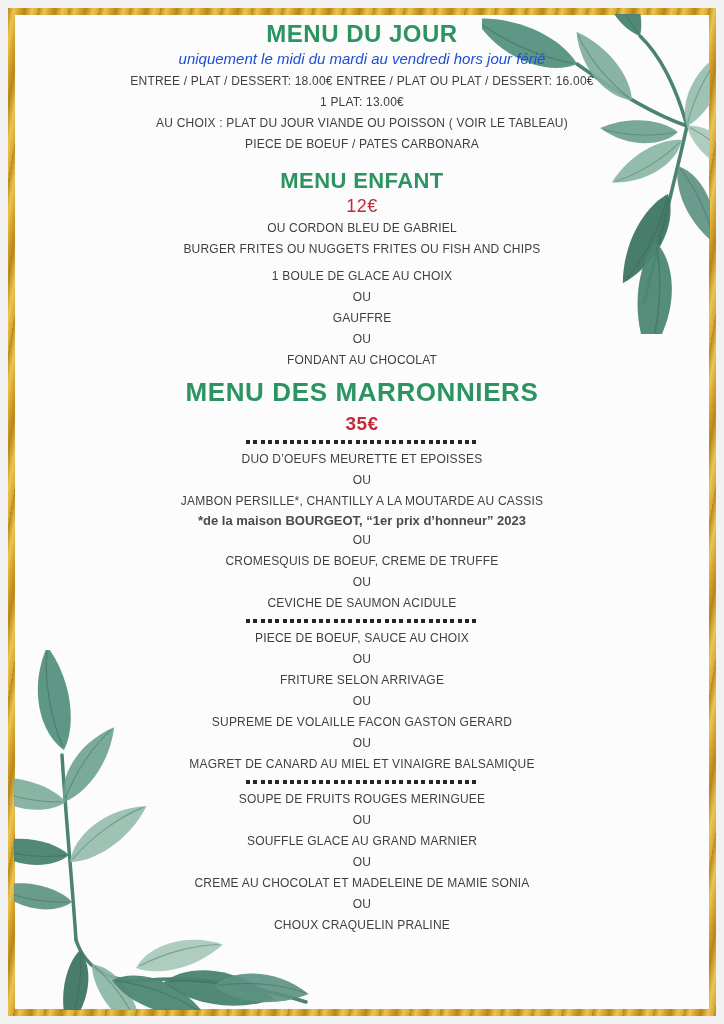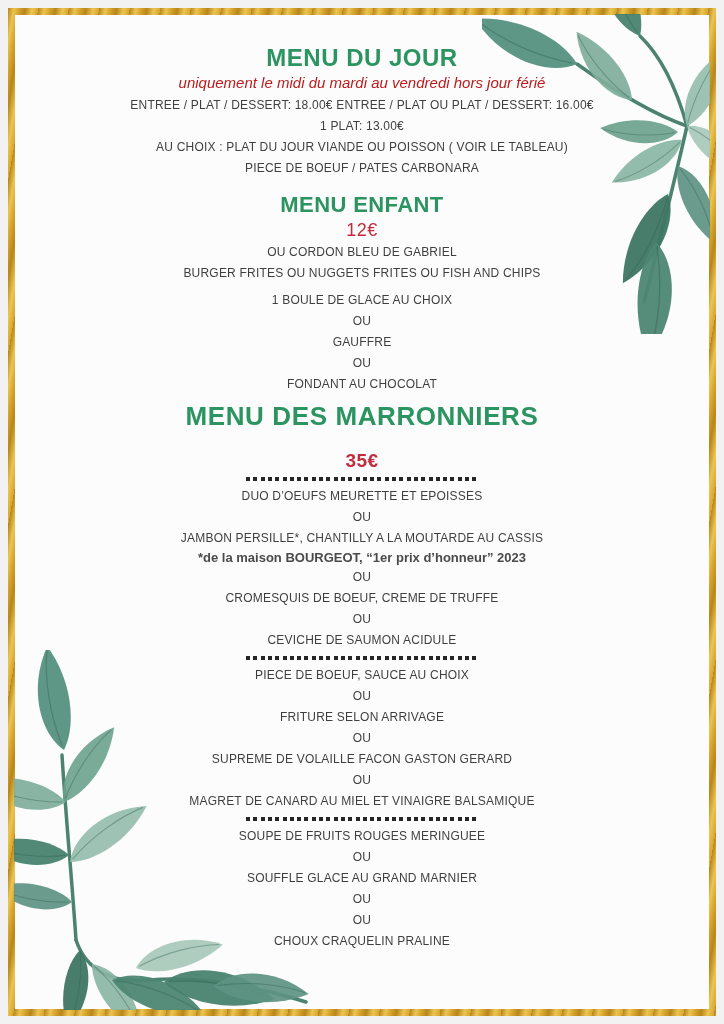--- a/index.html
+++ b/index.html
@@ -22,29 +22,29 @@
       var(--gold-d) 17px, var(--gold-l) 24px, var(--gold-m) 30px) 7;
     background:#fcfcfc;background-clip:padding-box;
     z-index:0;
   }
   .leaves{position:absolute;z-index:1;pointer-events:none;}
   .leaves.tr{top:14px;right:14px;}
   .leaves.bl{bottom:14px;left:14px;}
   .menu{
     position:absolute;inset:15px;z-index:2;
     text-align:center;color:var(--ink);
-    padding-top:28px;
+    padding-top:4px;
     border-radius:18px;
   }
   .t1{font-size:24px;font-weight:bold;color:var(--green);letter-spacing:.5px;line-height:30px;}
   .t2{font-size:22px;font-weight:bold;color:var(--green);letter-spacing:.4px;line-height:27px;margin-top:12px;}
   .t3{font-size:26px;font-weight:bold;color:var(--green);letter-spacing:.6px;line-height:30px;margin-top:6px;}
-  .sub{font-size:15px;font-style:italic;color:#b91c1c;line-height:20px;}
+  .sub{font-size:15px;font-style:italic;color:#1d4ed8;line-height:20px;}
   .pr{font-size:18px;font-weight:normal;color:var(--red);line-height:24px;letter-spacing:.5px;}
-  .pr2{font-size:19px;font-weight:bold;color:var(--red);line-height:22px;letter-spacing:.5px;margin-top:19px;}
+  .pr2{font-size:19px;font-weight:bold;color:var(--red);line-height:22px;letter-spacing:.5px;margin-top:6px;}
   .ln{font-size:12px;line-height:21px;letter-spacing:.2px;color:var(--ink);}
   .ln.first{margin-top:2px;}
   .gap6{margin-top:6px;}
   .fn{font-size:13px;line-height:18px;color:#4a4a4a;font-weight:bold;}
   .dots{
     width:232px;height:4px;margin:5px auto 5px;
     background:repeating-linear-gradient(90deg,#262626 0 4px,transparent 4px 7.3px);
   }
 </style>
 </head>
@@ -135,17 +135,18 @@
     <div class="ln">OU</div>
     <div class="ln">SUPREME DE VOLAILLE FACON GASTON GERARD</div>
     <div class="ln">OU</div>
     <div class="ln">MAGRET DE CANARD AU MIEL ET VINAIGRE BALSAMIQUE</div>
 
     <div class="dots"></div>
     <div class="ln">SOUPE DE FRUITS ROUGES MERINGUEE</div>
     <div class="ln">OU</div>
     <div class="ln">SOUFFLE GLACE AU GRAND MARNIER</div>
     <div class="ln">OU</div>
+    <div class="ln">CREME AU CHOCOLAT ET MADELEINE DE MAMIE SONIA</div>
     <div class="ln">OU</div>
     <div class="ln">CHOUX CRAQUELIN PRALINE</div>
 
   </div>
 </div>
 
 </body></html>

